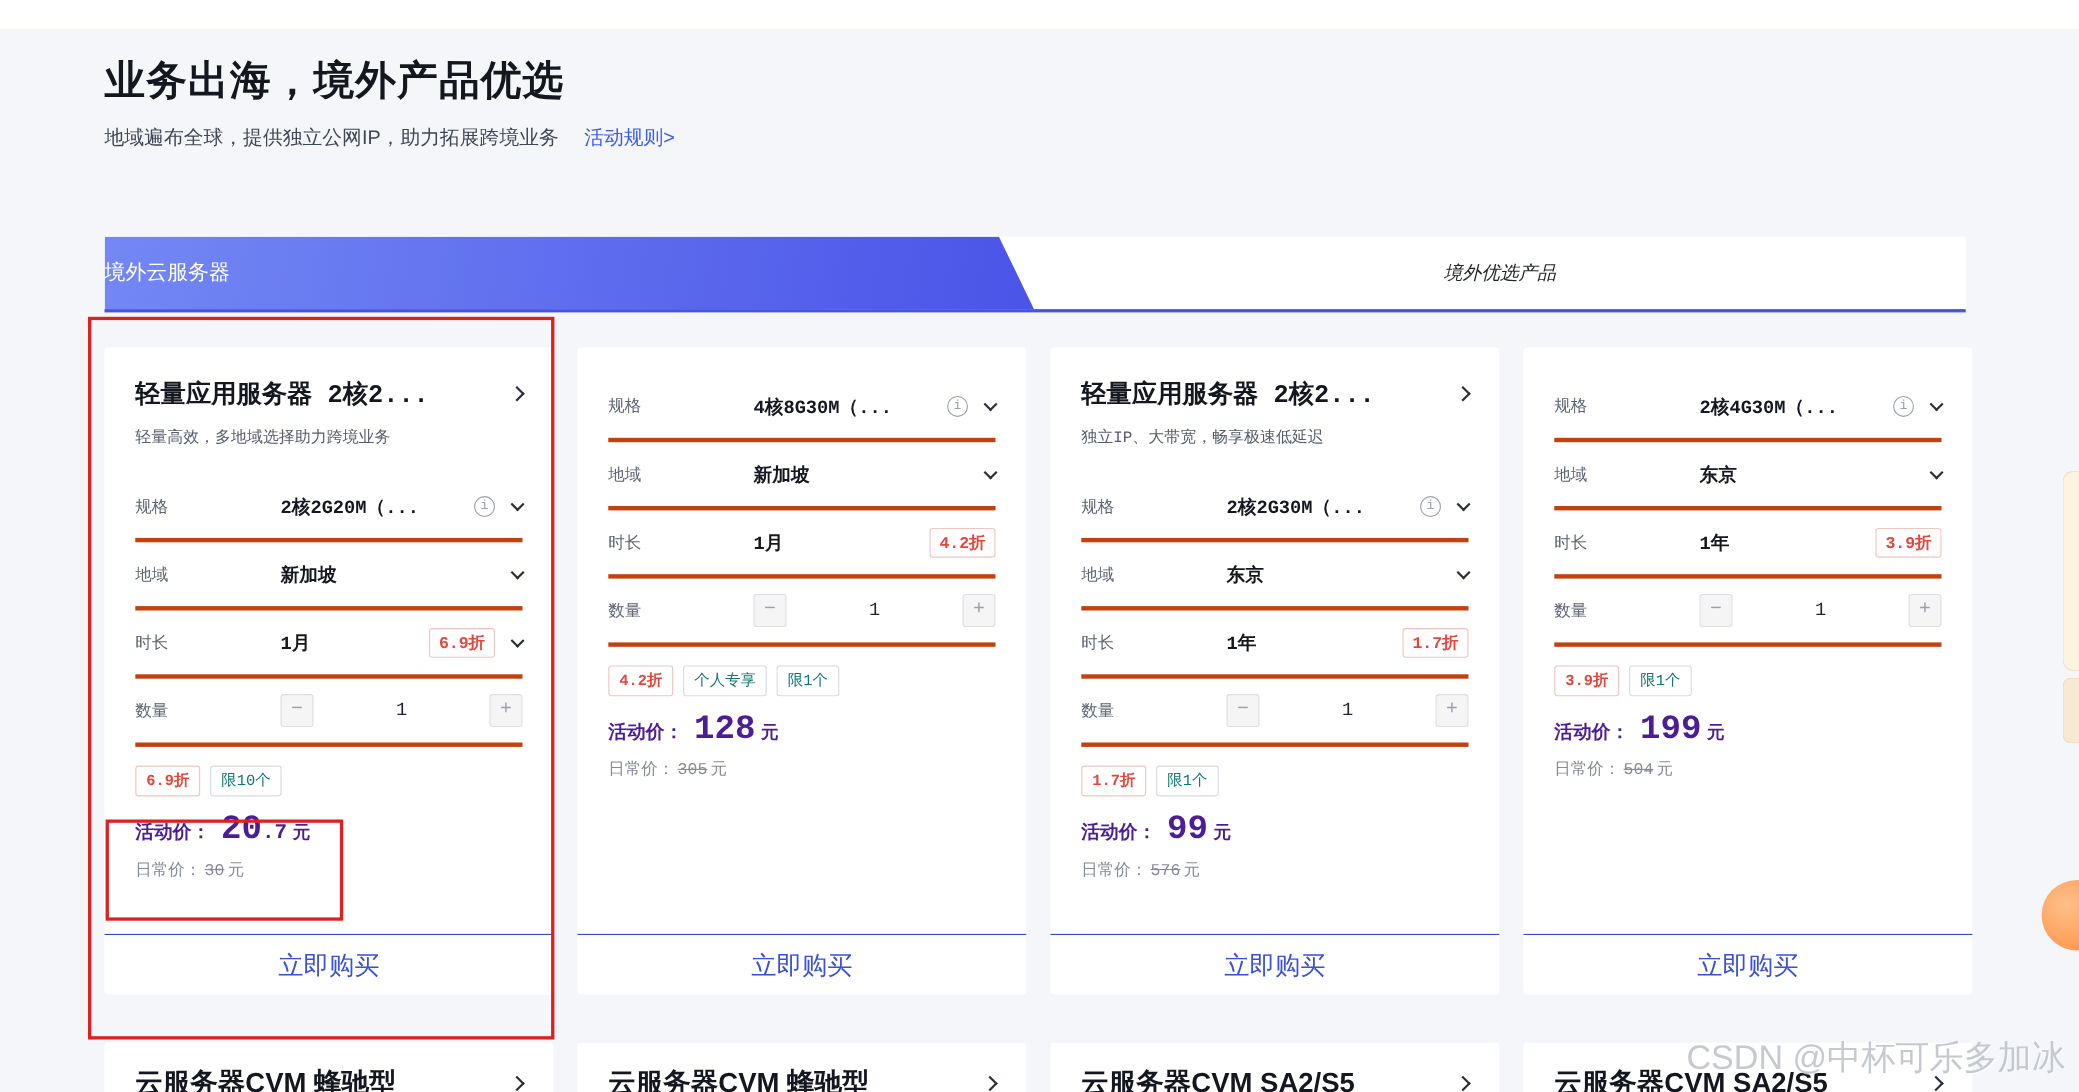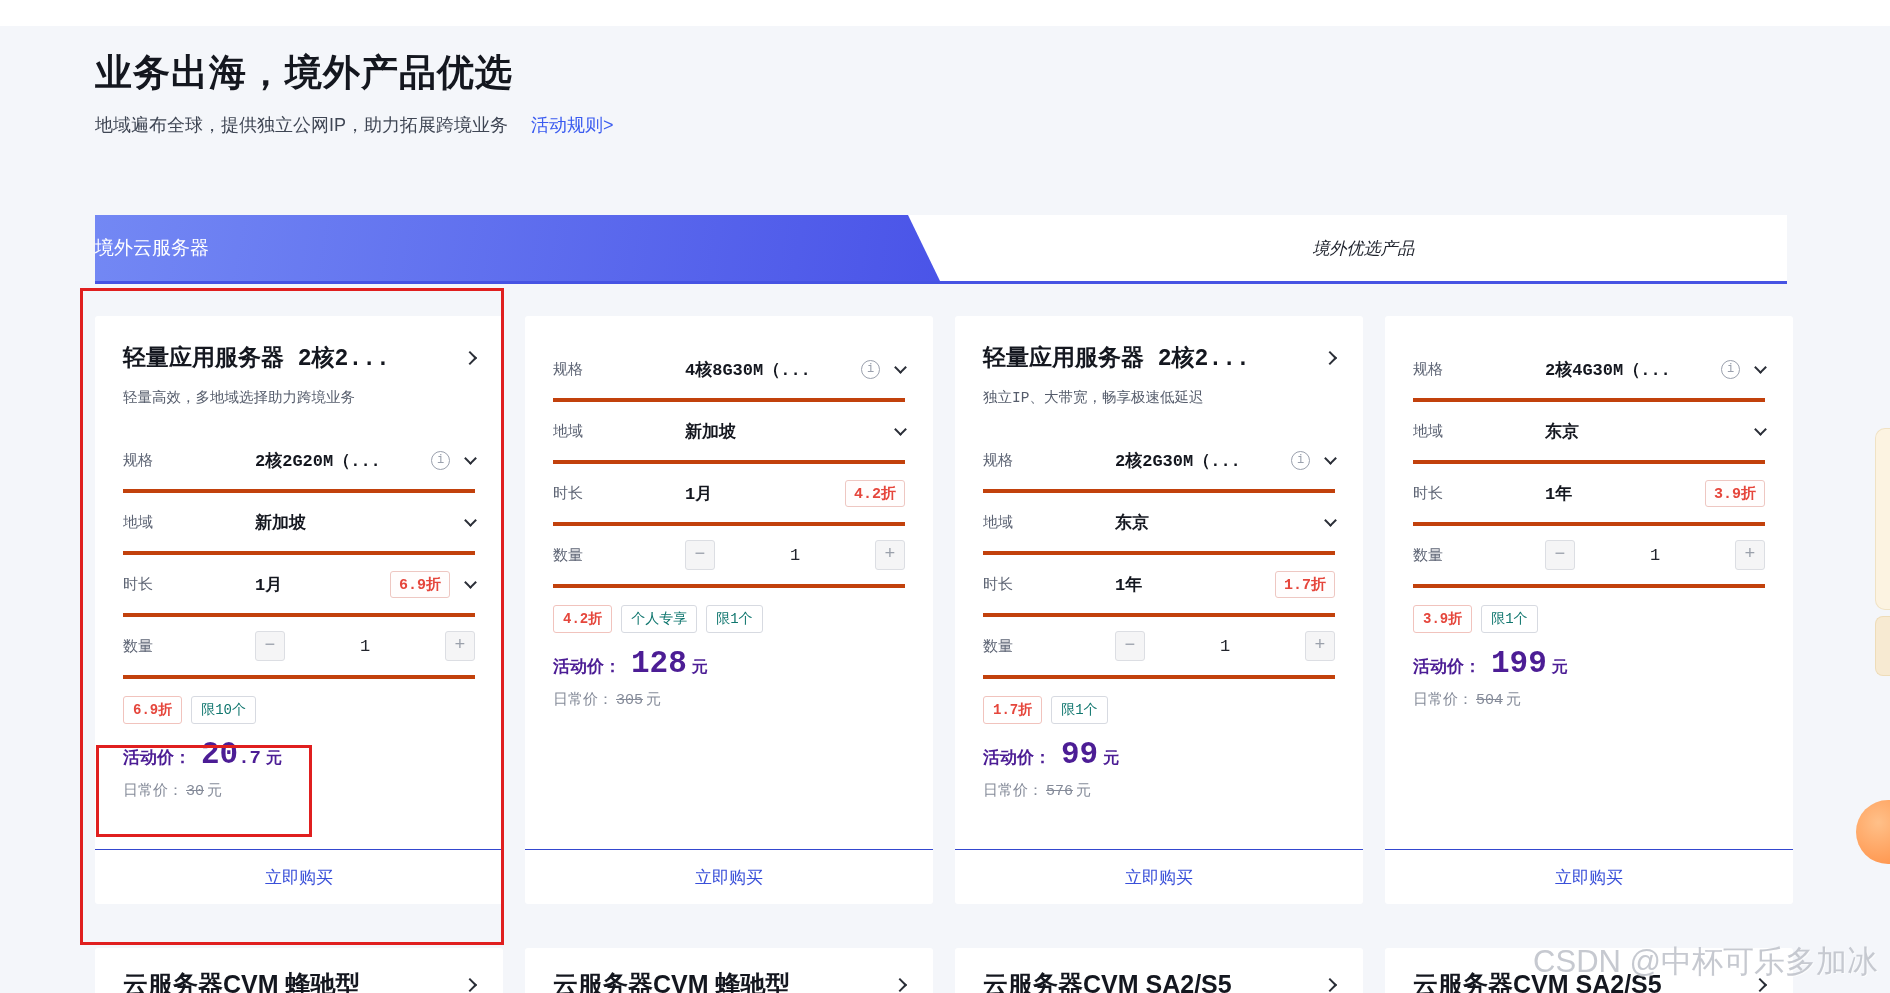--- a/index.html
+++ b/index.html
@@ -101,21 +101,21 @@
   .promo-main { font-size:31px; font-weight:bold; }
   .promo-decimal { font-size:19px; font-weight:bold; }
   .promo-yuan { font-size:16px; font-weight:bold; margin-left:5px; }
 
   .price-daily { padding:0 28px; margin-top:9px; font-size:15px; color:#858b99; }
   .price-daily s { margin:0 3px; }
 
   .card-footer {
     position:absolute; left:0; right:0; bottom:0; height:55px;
     border-top:1px solid #3447cf; display:flex; align-items:center; justify-content:center;
-    color:#3a50d9; font-size:17px; cursor:pointer;
+    color:#3a50d9; font-size:23px; cursor:pointer;
   }
 
   
   .row2 { position:absolute; left:95px; top:948px; display:flex; }
   .card2 {
     width:408px; height:120px; margin-right:22px; background:#ffffff; border-radius:3px;
     padding:20px 28px 0 28px; flex-shrink:0;
   }
   .card2:last-child { margin-right:0; }
   .card2-title-row { display:flex; align-items:center; justify-content:space-between; cursor:pointer; }

